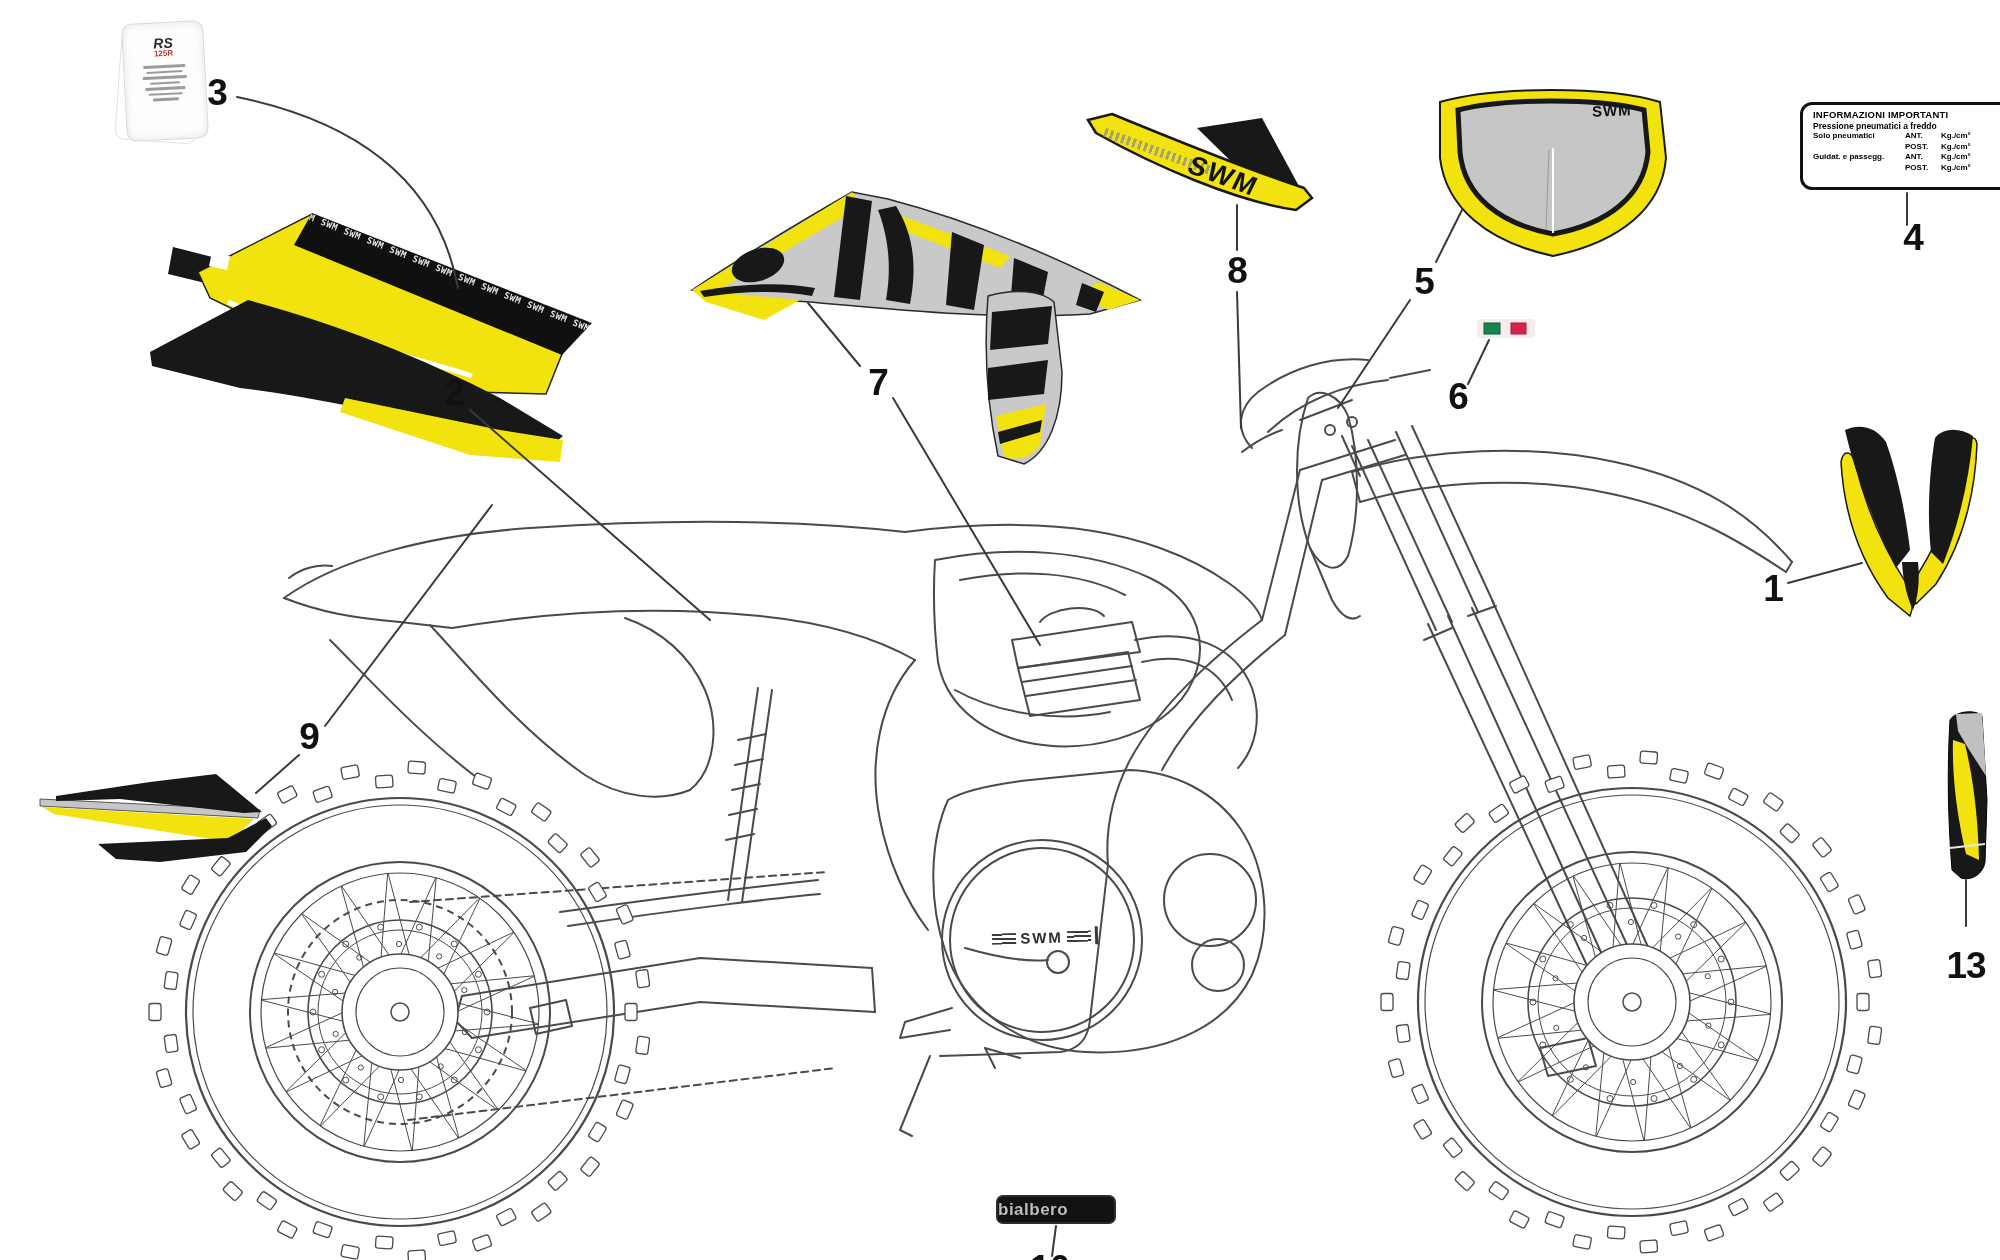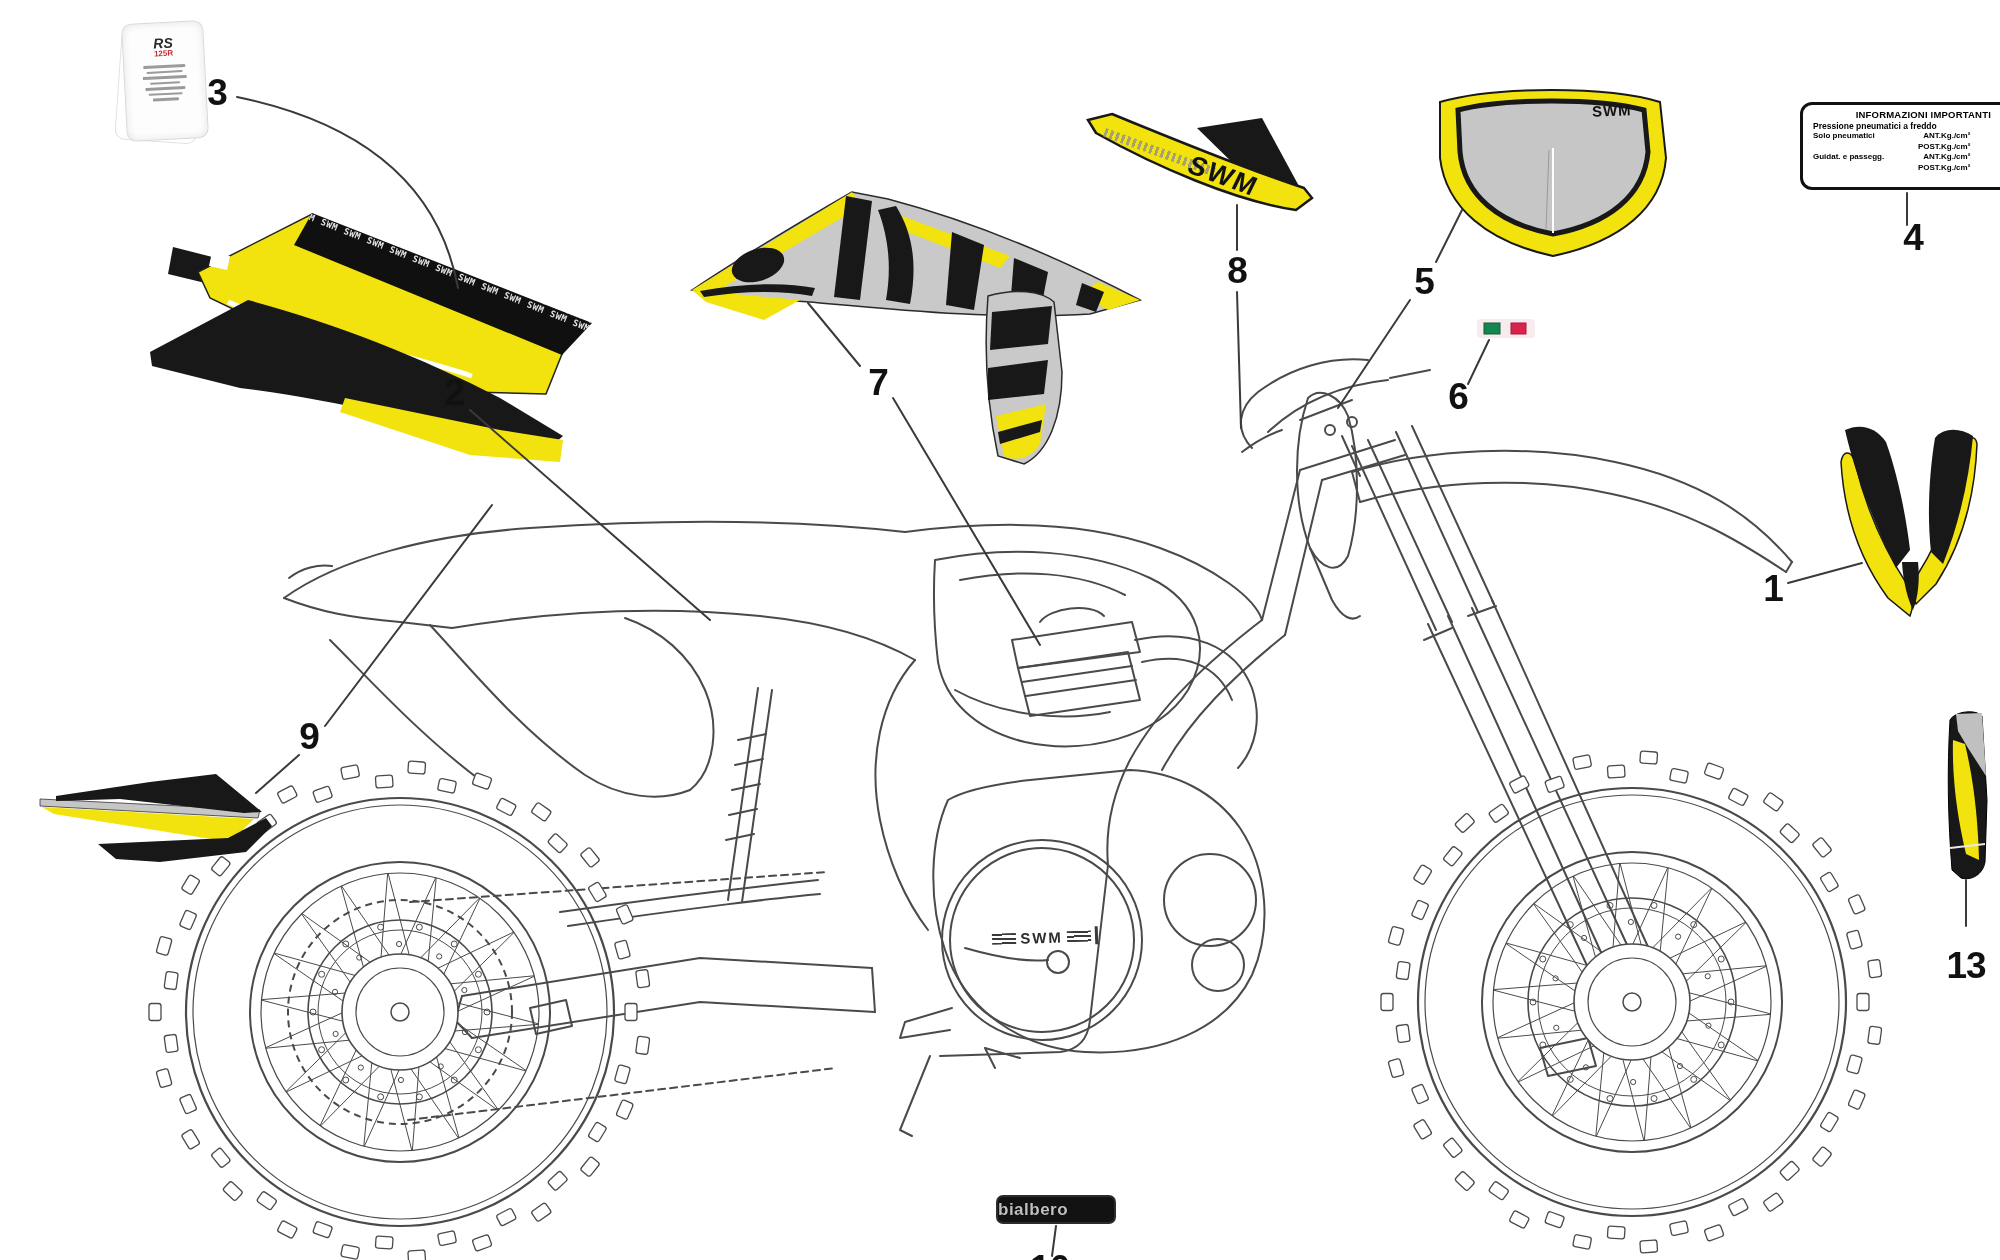--- a/index.html
+++ b/index.html
@@ -9,25 +9,25 @@
   svg{position:absolute;left:0;top:0;}
   #bike-svg{z-index:1;}
   #decal-svg{z-index:4;}
   #overlay-svg{z-index:20;pointer-events:none;}
   .callout{position:absolute;z-index:30;font-weight:700;font-size:37px;color:#111;
            transform:translate(-50%,-50%);letter-spacing:-1px;}
   
   .infobox{position:absolute;left:1800px;top:102px;width:252px;height:88px;z-index:15;
            border:3px solid #111;border-radius:12px;background:#fff;box-sizing:border-box;
            padding:4px 6px 2px 10px;}
-  .infobox .ib-title{font-size:9.5px;font-weight:700;text-align:right;width:178px;letter-spacing:.2px;}
+  .infobox .ib-title{font-size:9.5px;font-weight:700;text-align:left;width:178px;letter-spacing:.2px;}
   .infobox .ib-sub{font-size:8.5px;font-weight:700;margin-top:1px;}
   .ib-row{display:grid;grid-template-columns:92px 36px 48px 40px;font-size:8px;font-weight:700;
           line-height:10.5px;}
-  .ib-row .c2{text-align:right;}
+  .ib-row .c2{}
   .ib-row .c3{text-align:left;}
   .ib-row .c4{text-align:right;}
   
   .pattern-band{position:absolute;left:288px;top:203px;width:312px;height:162px;z-index:5;
       background:#101010;overflow:hidden;
       clip-path:polygon(24px 10px,304px 120px,274px 152px,6px 42px);}
   .pattern-rot{position:absolute;left:-120px;top:-130px;width:650px;height:420px;
       transform:rotate(21.8deg);transform-origin:0 0;
       font-size:9px;font-weight:700;line-height:8.5px;letter-spacing:.5px;word-spacing:1px;
       color:#e6e6e6;font-family:"DejaVu Sans Mono",monospace;word-break:break-all;}

